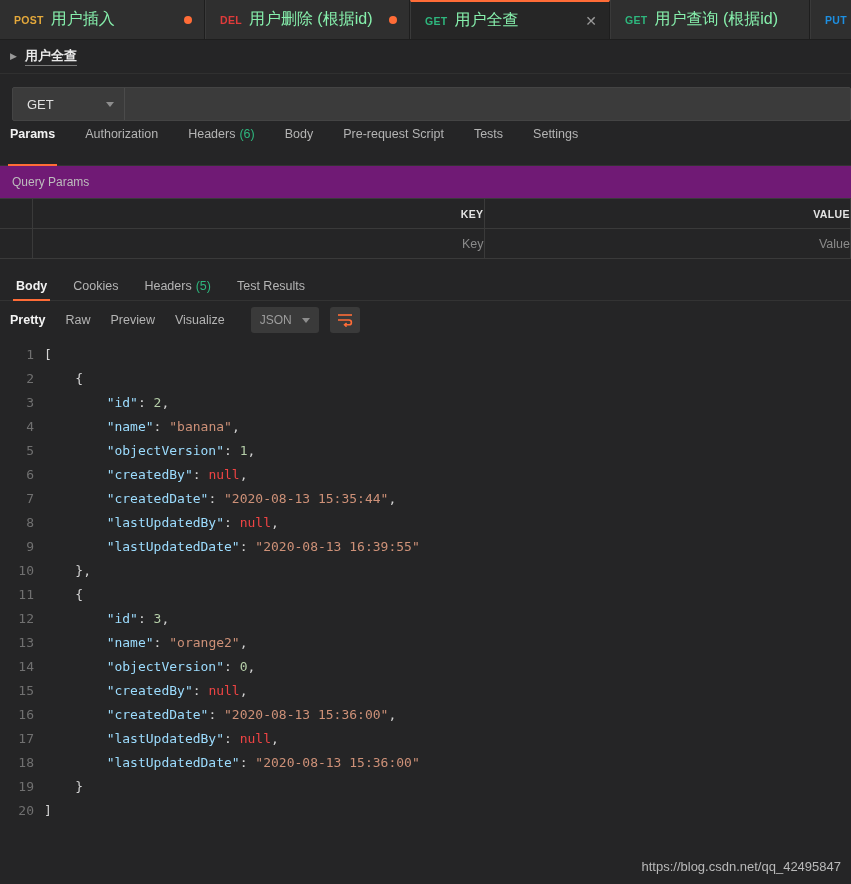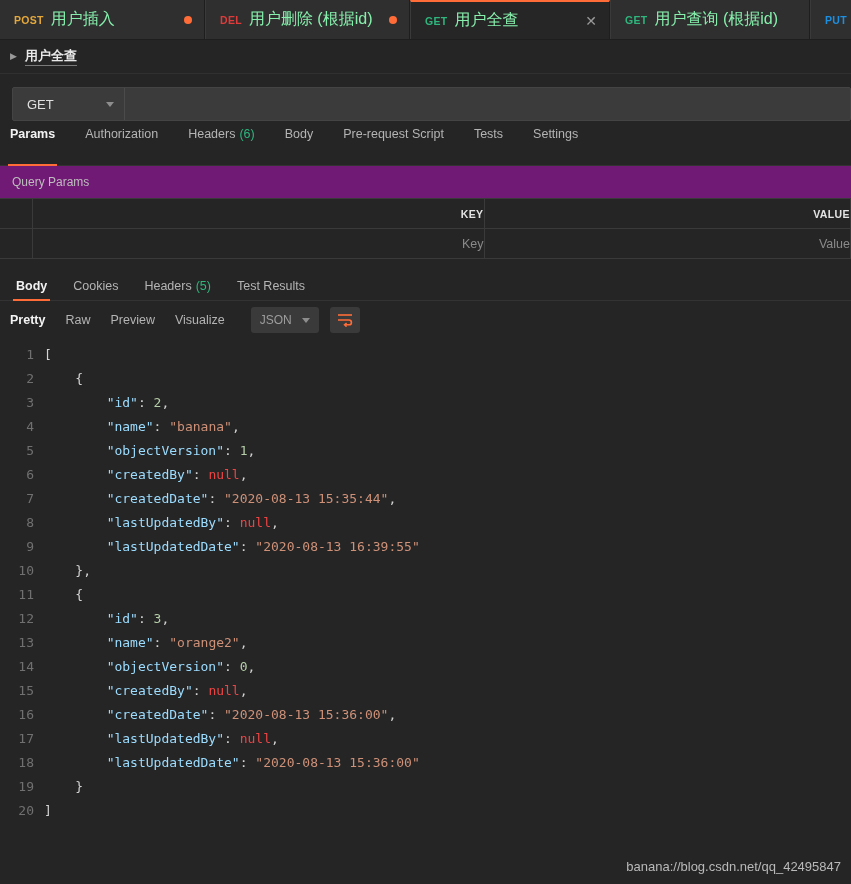--- a/index.html
+++ b/index.html
@@ -431,13 +431,13 @@
         <span class="tok-key">"objectVersion"</span><span class="tok-pun">:</span> <span class="tok-num">0</span>,
         <span class="tok-key">"createdBy"</span><span class="tok-pun">:</span> <span class="tok-null">null</span>,
         <span class="tok-key">"createdDate"</span><span class="tok-pun">:</span> <span class="tok-str">"2020-08-13 15:36:00"</span>,
         <span class="tok-key">"lastUpdatedBy"</span><span class="tok-pun">:</span> <span class="tok-null">null</span>,
         <span class="tok-key">"lastUpdatedDate"</span><span class="tok-pun">:</span> <span class="tok-str">"2020-08-13 15:36:00"</span>
     }
 ]</div>
   </div>
 </div>
 
-<div class="watermark">banana://blog.csdn.net/qq_42495847</div>
+<div class="watermark">https://blog.csdn.net/qq_42495847</div>
 
 </body></html>

